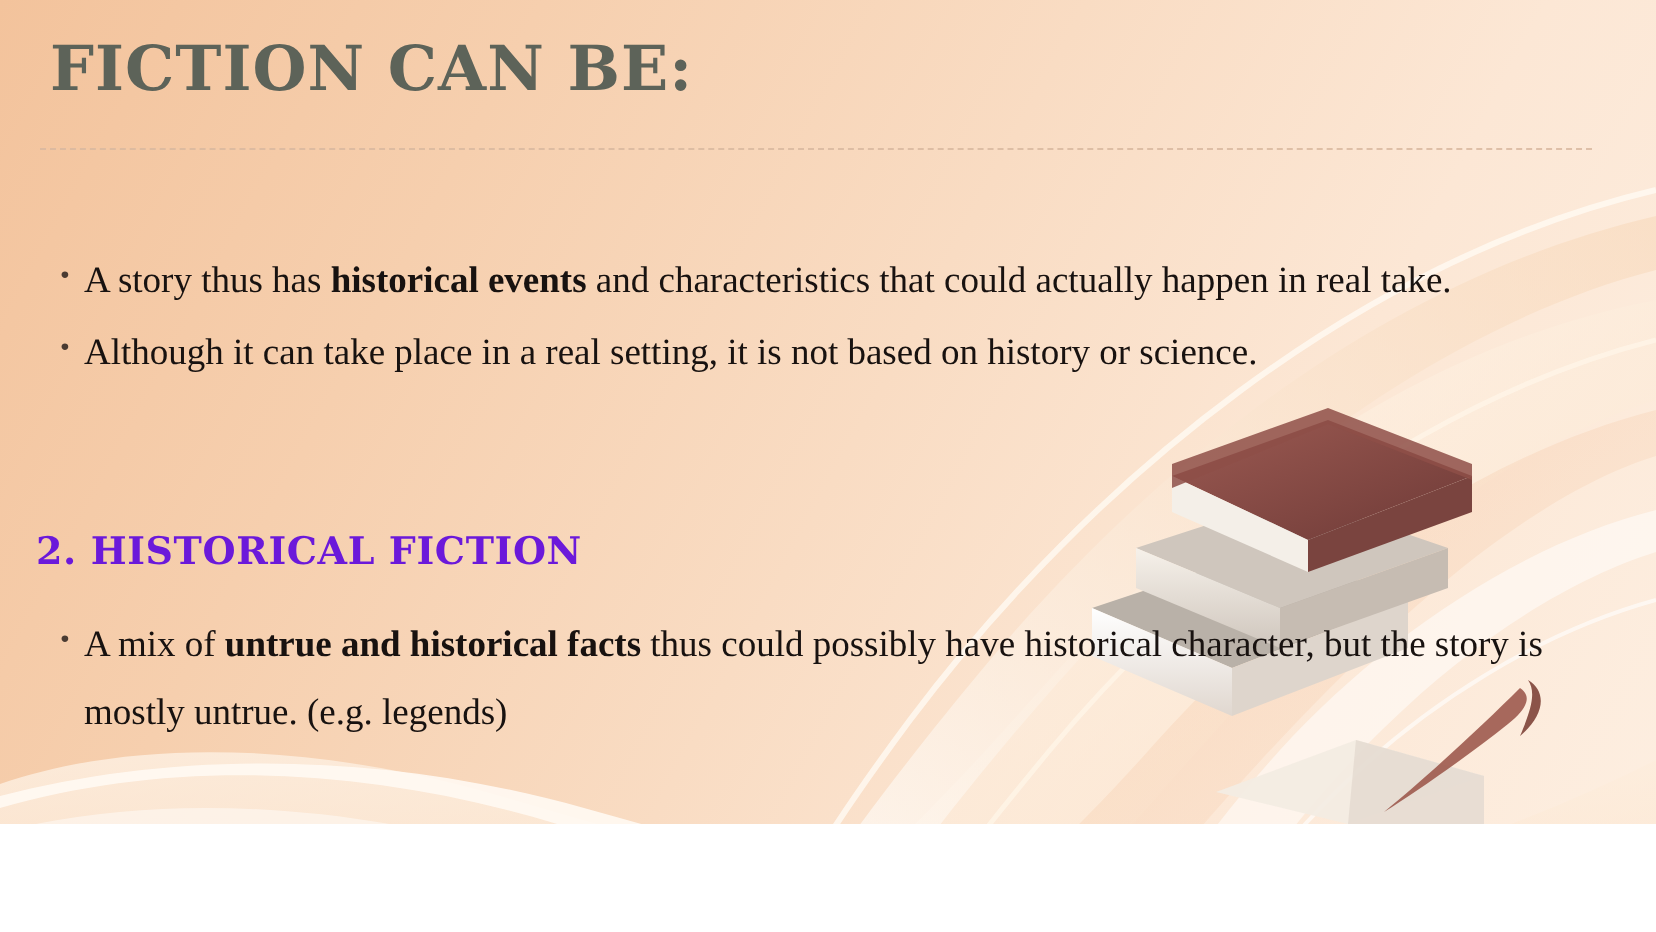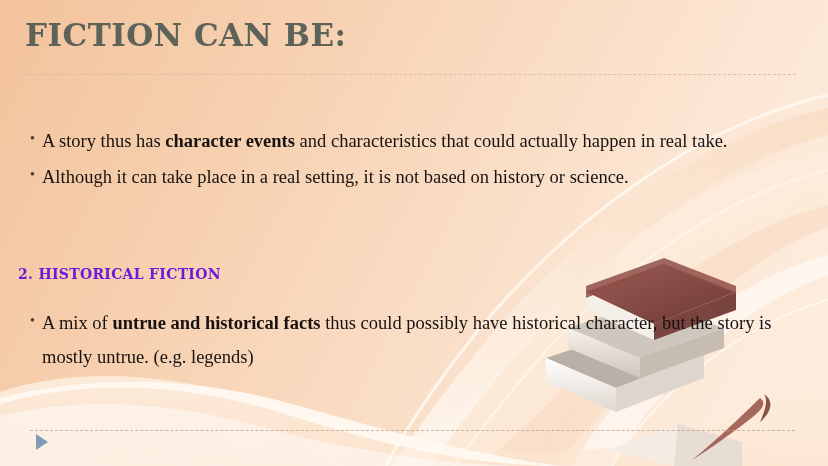--- a/index.html
+++ b/index.html
@@ -3,21 +3,21 @@
 <meta charset="utf-8">
 <style>
   html, body {
     margin: 0;
     padding: 0;
     background: #ffffff;
   }
   .slide {
     position: relative;
     width: 828px;
-    height: 466px;
+    height: 412px;
     overflow: hidden;
     background: linear-gradient(118deg,
         #f3c39c 0%,
         #f6cfae 26%,
         #f9dcc3 52%,
         #fce7d5 74%,
         #fdeee0 100%);
     font-family: "Liberation Serif", "DejaVu Serif", serif;
   }
 
@@ -63,21 +63,21 @@
   }
   .section-heading .num-big {
     font-size: 30px;
     vertical-align: -2px;
   }
   .section-heading .sect-label {
     font-size: 17px;
     letter-spacing: .3px;
   }
   #heading-1 { left: 25px; top: 76px; }
-  #heading-2 { left: 18px; top: 267px; font-size: 14px; letter-spacing:.3px; }
+  #heading-2 { left: 18px; top: 267px; font-size: 19px; letter-spacing:.3px; }
 
   
   .bullet-block { position: absolute; }
   #block-1 { left: 30px; top: 124px; width: 770px; }
   #block-2 { left: 30px; top: 306px; width: 770px; }
 
   .bullet-row {
     display: flex;
     align-items: flex-start;
     margin-bottom: 2px;
@@ -190,21 +190,21 @@
 
   <div class="dash-rule top"></div>
   <div class="dash-rule bottom"></div>
 
   <div class="slide-title">FICTION CAN BE:</div>
 
 
   <div class="bullet-block" id="block-1">
     <div class="bullet-row">
       <span class="bullet-dot">•</span>
-      <span class="bullet-text"><span>A story thus has </span><b>character events</b><span> and characteristics that could actually happen in real take.</span></span>
+      <span class="bullet-text"><span>A story thus has </span><b>historical events</b><span> and characteristics that could actually happen in real take.</span></span>
     </div>
     <div class="bullet-row">
       <span class="bullet-dot">•</span>
       <span class="bullet-text"><span> Although it can take place in a real setting, it is not based on history or science.</span></span>
     </div>
   </div>
 
   <div class="section-heading" id="heading-2">2. HISTORICAL FICTION</div>
 
   <div class="bullet-block" id="block-2">

